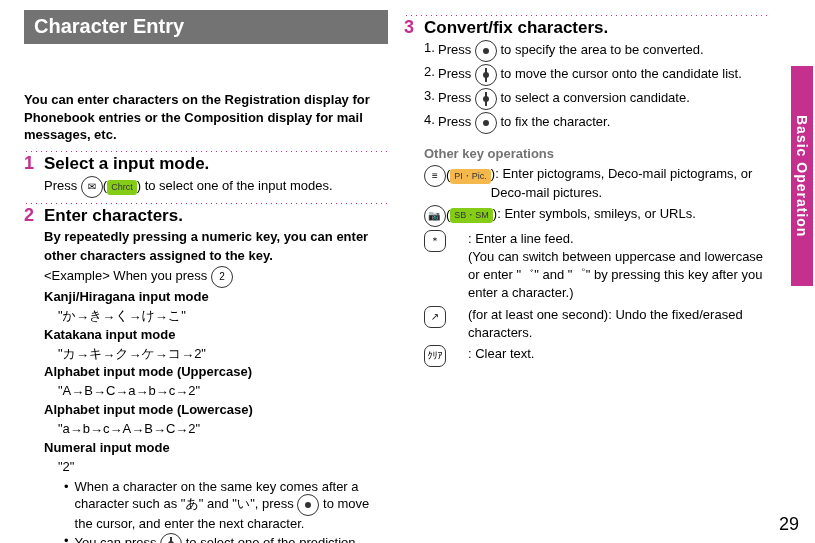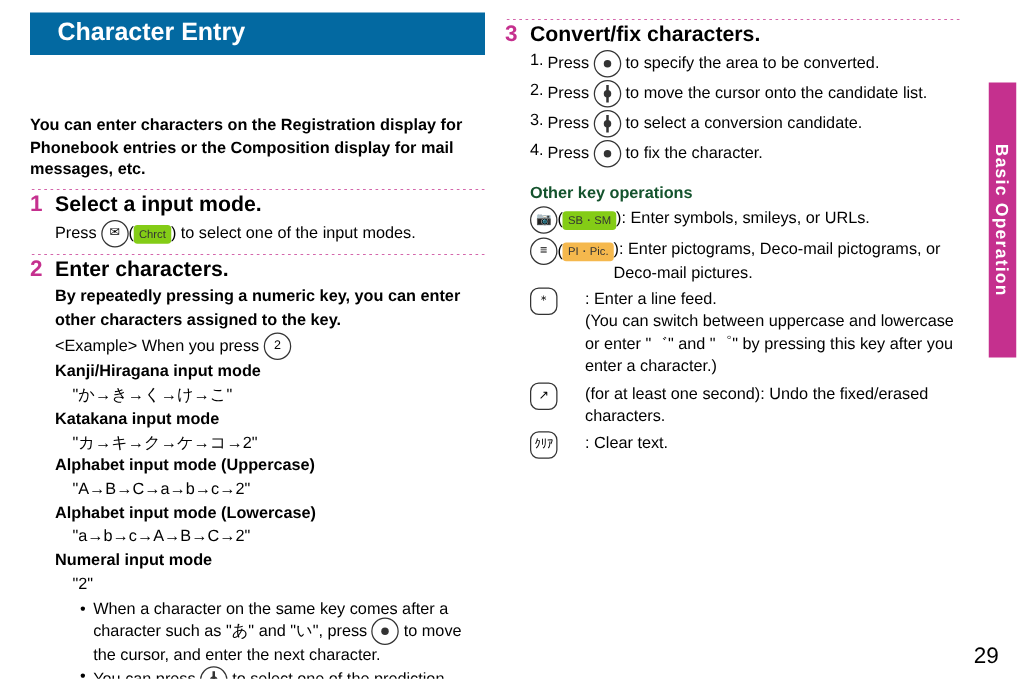--- a/index.html
+++ b/index.html
@@ -1,38 +1,38 @@
 <!DOCTYPE html>
 <html><head>
 <meta charset="utf-8">
 <style>
   * { box-sizing: border-box; margin: 0; padding: 0; }
   body { font-family: Arial, Helvetica, sans-serif; background: #fff; width: 815px; height: 543px; position: relative; }
   .page { display: flex; padding: 10px 12px 0 24px; }
   .col { width: 364px; }
   .col-left { margin-right: 16px; }
-  .banner { background: #0369a1; color: #fff; font-weight: bold; font-size: 20px; padding: 5px 22px 6px; margin-bottom: 6px; }
+  .banner { background: #737373; color: #fff; font-weight: bold; font-size: 20px; padding: 5px 10px 6px; margin-bottom: 6px; }
   .lead { font-size: 13px; font-weight: bold; line-height: 1.35; margin-bottom: 6px; margin-top: 47px; }
   .dotline { height: 2px; margin: 4px 0 2px; background-image: radial-gradient(#c5308e 30%, transparent 31%); background-size: 5px 5px; background-repeat: repeat-x; }
   .step { display: flex; gap: 6px; }
   .num-big { color: #c5308e; font-weight: bold; font-size: 18px; line-height: 1.1; min-width: 14px; }
   .step-body { flex: 1; }
   .step-title { font-weight: bold; font-size: 17px; line-height: 1.2; margin-bottom: 2px; }
   .txt { font-size: 13px; line-height: 1.45; }
   .bold { font-weight: bold; }
   .keyoval { display: inline-flex; align-items: center; justify-content: center; width: 22px; height: 22px; border: 1.2px solid #333; border-radius: 50%; vertical-align: middle; font-size: 10px; }
   .keysquircle { display: inline-flex; align-items: center; justify-content: center; width: 22px; height: 22px; border: 1.2px solid #333; border-radius: 7px; vertical-align: middle; font-size: 10px; }
   .navcircle { display: inline-block; width: 22px; height: 22px; border: 1.2px solid #333; border-radius: 50%; vertical-align: middle; position: relative; }
   .navcircle::after { content:""; position:absolute; top:50%; left:50%; width:6px; height:6px; background:#333; border-radius:50%; transform:translate(-50%,-50%); }
   .navvert::before { content:""; position:absolute; left:50%; top:3px; bottom:3px; width:2px; background:#333; transform:translateX(-50%); }
   .badge { display:inline-block; padding:1px 4px; border-radius:3px; font-size:9px; vertical-align:middle; background:#84cc16; color:#333; }
   .badge-pi { background:#f5b84d; }
   .sub-step { display:flex; font-size:13px; margin:2px 0; }
   .sub-step .sn { min-width:14px; }
-  .other-title { color:#14532d; font-weight:bold; font-size:13px; margin:10px 0 4px 20px; }
+  .other-title { color:#737373; font-weight:bold; font-size:13px; margin:10px 0 4px 20px; }
   .oplist { padding-left:20px; font-size:13px; }
   .op { display:flex; margin:3px 0; align-items:flex-start; line-height:1.4; }
   .op .k { min-width:44px; white-space:nowrap; }
   .op .d { flex:1; }
   .sidebar { position:absolute; right:2px; top:66px; width:22px; height:220px; background:#c5308e; color:#fff; writing-mode:vertical-rl; text-orientation:mixed; font-weight:bold; display:flex; align-items:center; justify-content:center; font-size:14px; letter-spacing:1px; padding:10px 0; }
   .pagenum { position:absolute; right:16px; bottom:8px; font-size:18px; }
   .bul { margin:2px 0 2px 20px; font-size:13px; display:flex; }
   .bul::before { content:"•"; margin-right:6px; }
 </style>
 </head>
@@ -121,26 +121,26 @@
         <div class="sub-step">
           <span class="sn">4.</span>
           <div><span>Press </span><span class="navcircle"></span><span> to fix the character.</span></div>
         </div>
       </div>
     </div>
 
     <div class="other-title">Other key operations</div>
     <div class="oplist">
       <div class="op">
+        <span class="k"><span class="keyoval">≡</span><span>(</span><span class="badge badge-pi">PI・Pic.</span></span>
+        <span class="d">): Enter pictograms, Deco-mail pictograms, or Deco-mail pictures.</span>
+      </div>
+      <div class="op">
         <span class="k"><span class="keyoval">📷</span><span>(</span><span class="badge">SB・SM</span></span>
         <span class="d">): Enter symbols, smileys, or URLs.</span>
-      </div>
-      <div class="op">
-        <span class="k"><span class="keyoval">≡</span><span>(</span><span class="badge badge-pi">PI・Pic.</span></span>
-        <span class="d">): Enter pictograms, Deco-mail pictograms, or Deco-mail pictures.</span>
       </div>
       <div class="op">
         <span class="k"><span class="keysquircle">＊</span></span>
         <span class="d">
           <span>: Enter a line feed.</span><br>
           <span>(You can switch between uppercase and lowercase or enter "゛" and "゜" by pressing this key after you enter a character.)</span>
         </span>
       </div>
       <div class="op">
         <span class="k"><span class="keysquircle">↗</span></span>

